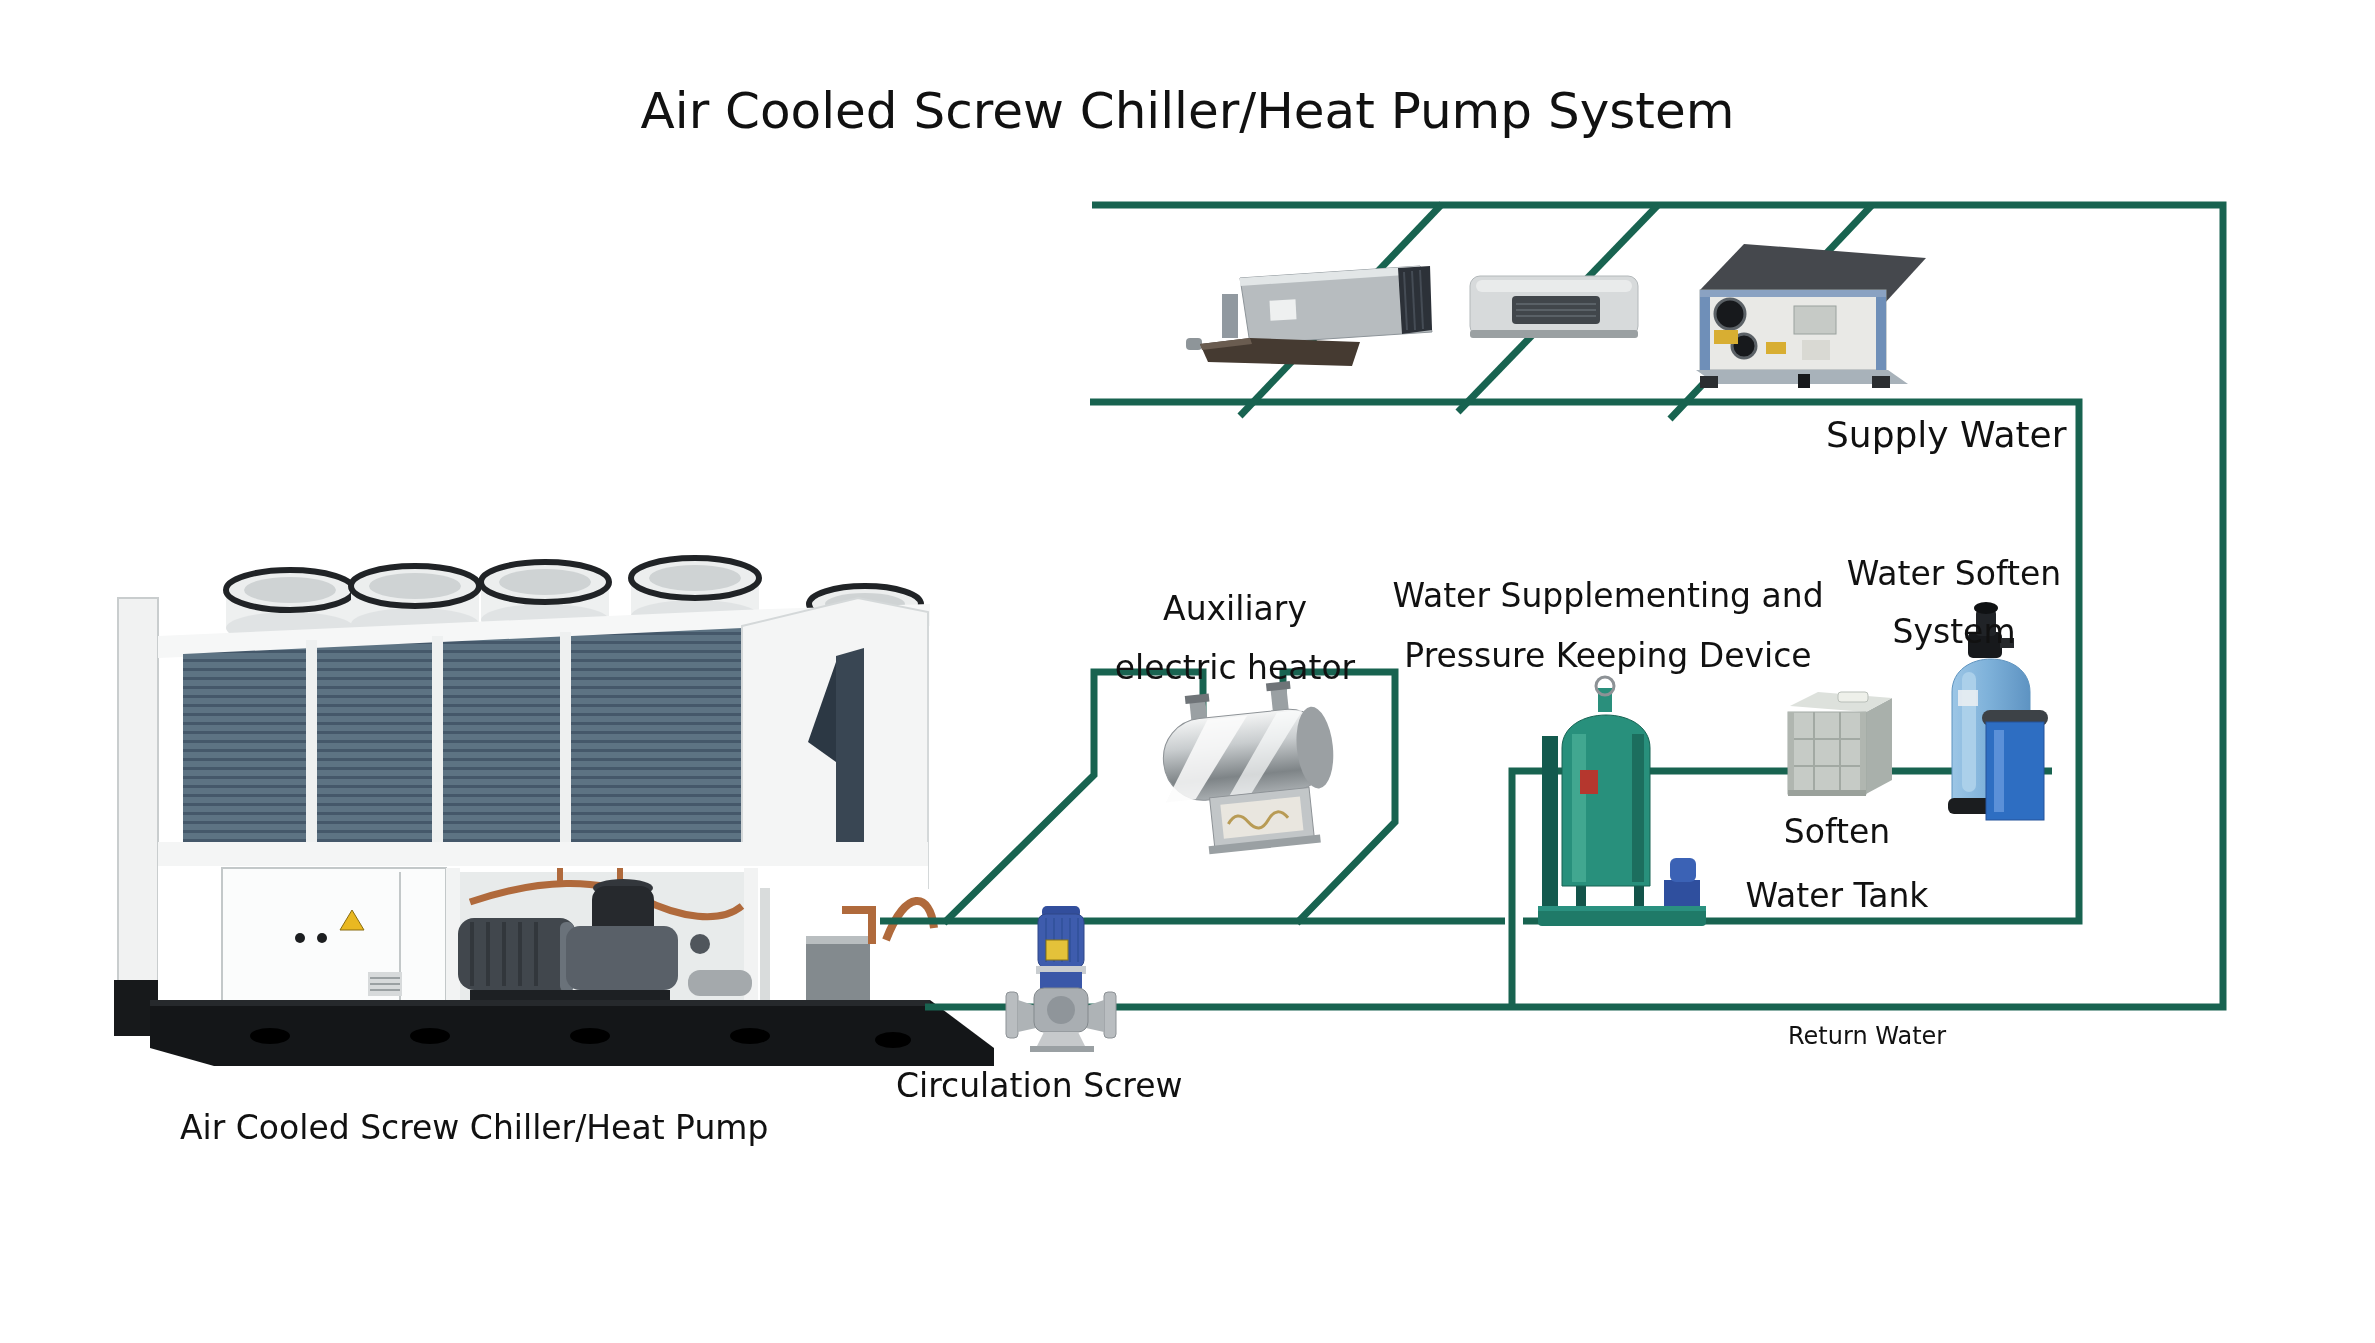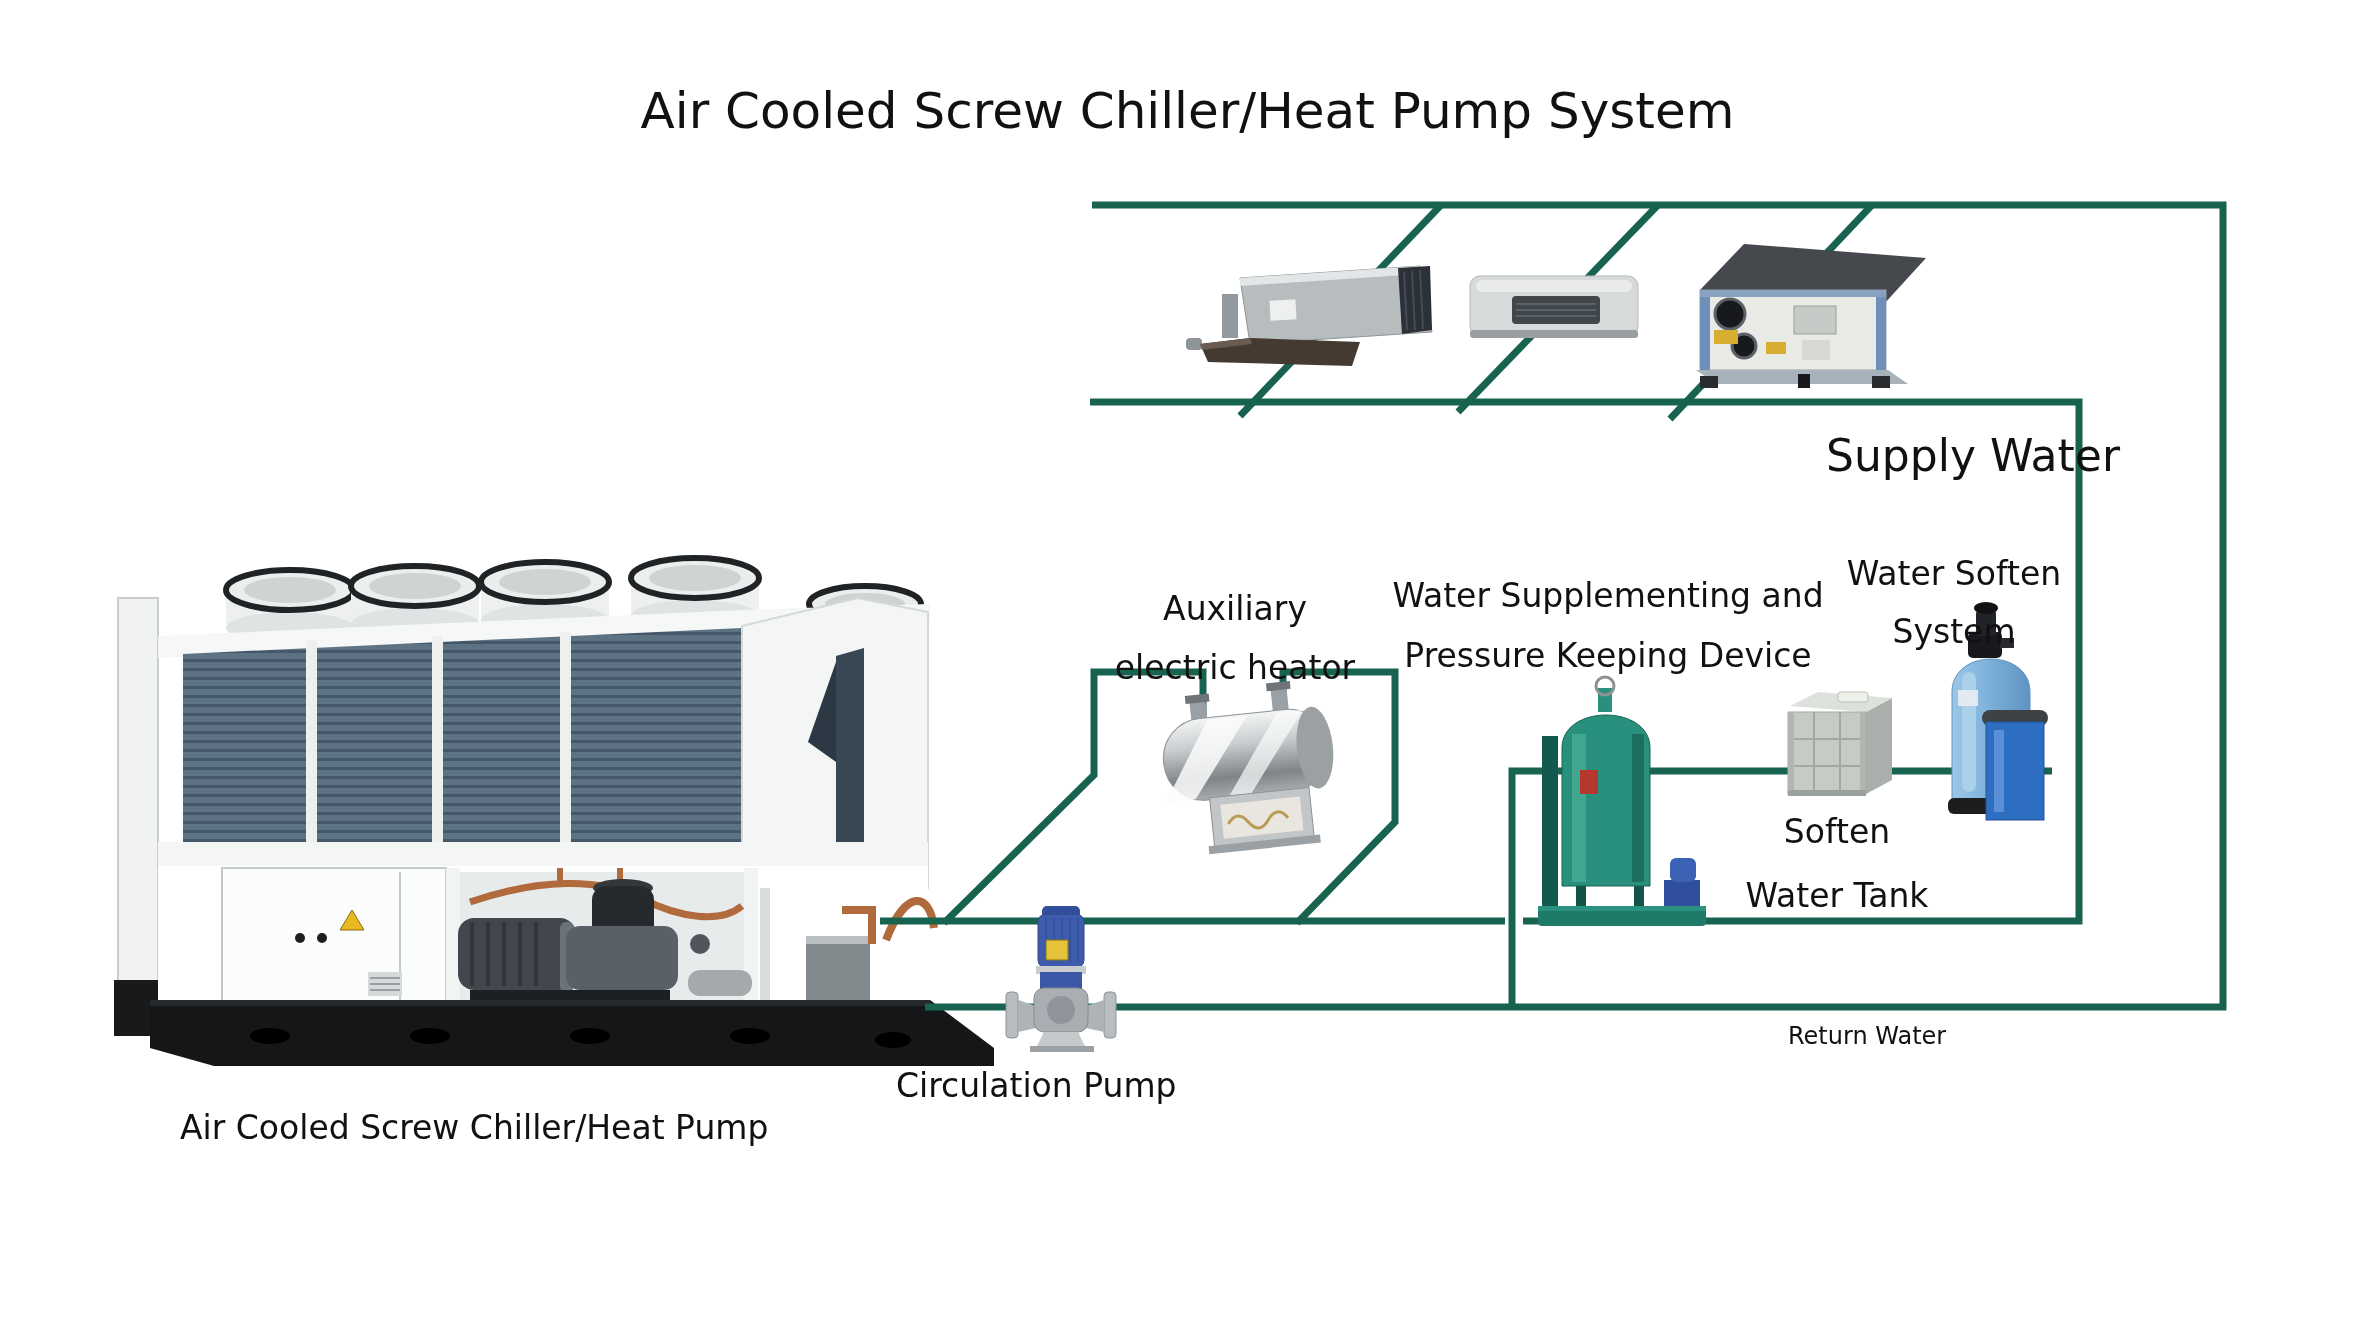--- a/index.html
+++ b/index.html
@@ -267,21 +267,21 @@
       <rect x="1040" y="930" width="42" height="20" fill="#3a57a8"></rect>
       <rect x="1034" y="946" width="54" height="44" rx="10" fill="#a9aeb2" stroke="#83898d" stroke-width="1"></rect>
       <circle cx="1061" cy="968" r="14" fill="#8f959a"></circle>
       <polygon points="1044,990 1078,990 1086,1006 1036,1006" fill="#c6c9cb"></polygon>
       <rect x="1030" y="1004" width="64" height="6" fill="#9aa0a3"></rect>
     </g>
   </svg>
 
   <div class="lbl title">Air Cooled Screw Chiller/Heat Pump System</div>
 
-  <div class="lbl" style="left:1826px;top:388px;font-size:44px;">Supply Water</div>
+  <div class="lbl" style="left:1826px;top:372px;font-size:36px;">Supply Water</div>
 
   <div class="lbl center two-line" style="left:1378px;top:524px;width:460px;line-height:60px;">
     <div>Water Supplementing and</div>
     <div>Pressure Keeping Device</div>
   </div>
 
   <div class="lbl center two-line" style="left:1085px;top:537px;width:300px;line-height:59px;">
     <div>Auxiliary</div>
     <div>electric heator</div>
   </div>
@@ -291,17 +291,17 @@
     <div>System</div>
   </div>
 
   <div class="lbl center two-line" style="left:1726px;top:758px;width:222px;line-height:64px;">
     <div>Soften</div>
     <div>Water Tank</div>
   </div>
 
   <div class="lbl" style="left:1788px;top:980px;font-size:24px;">Return Water</div>
 
-  <div class="lbl" style="left:896px;top:1024px;">Circulation Pump</div>
+  <div class="lbl" style="left:896px;top:1024px;">Circulation Screw</div>
 
   <div class="lbl" style="left:180px;top:1066px;">Air Cooled Screw Chiller/Heat Pump</div>
 
 </div>
 
 </body></html>

